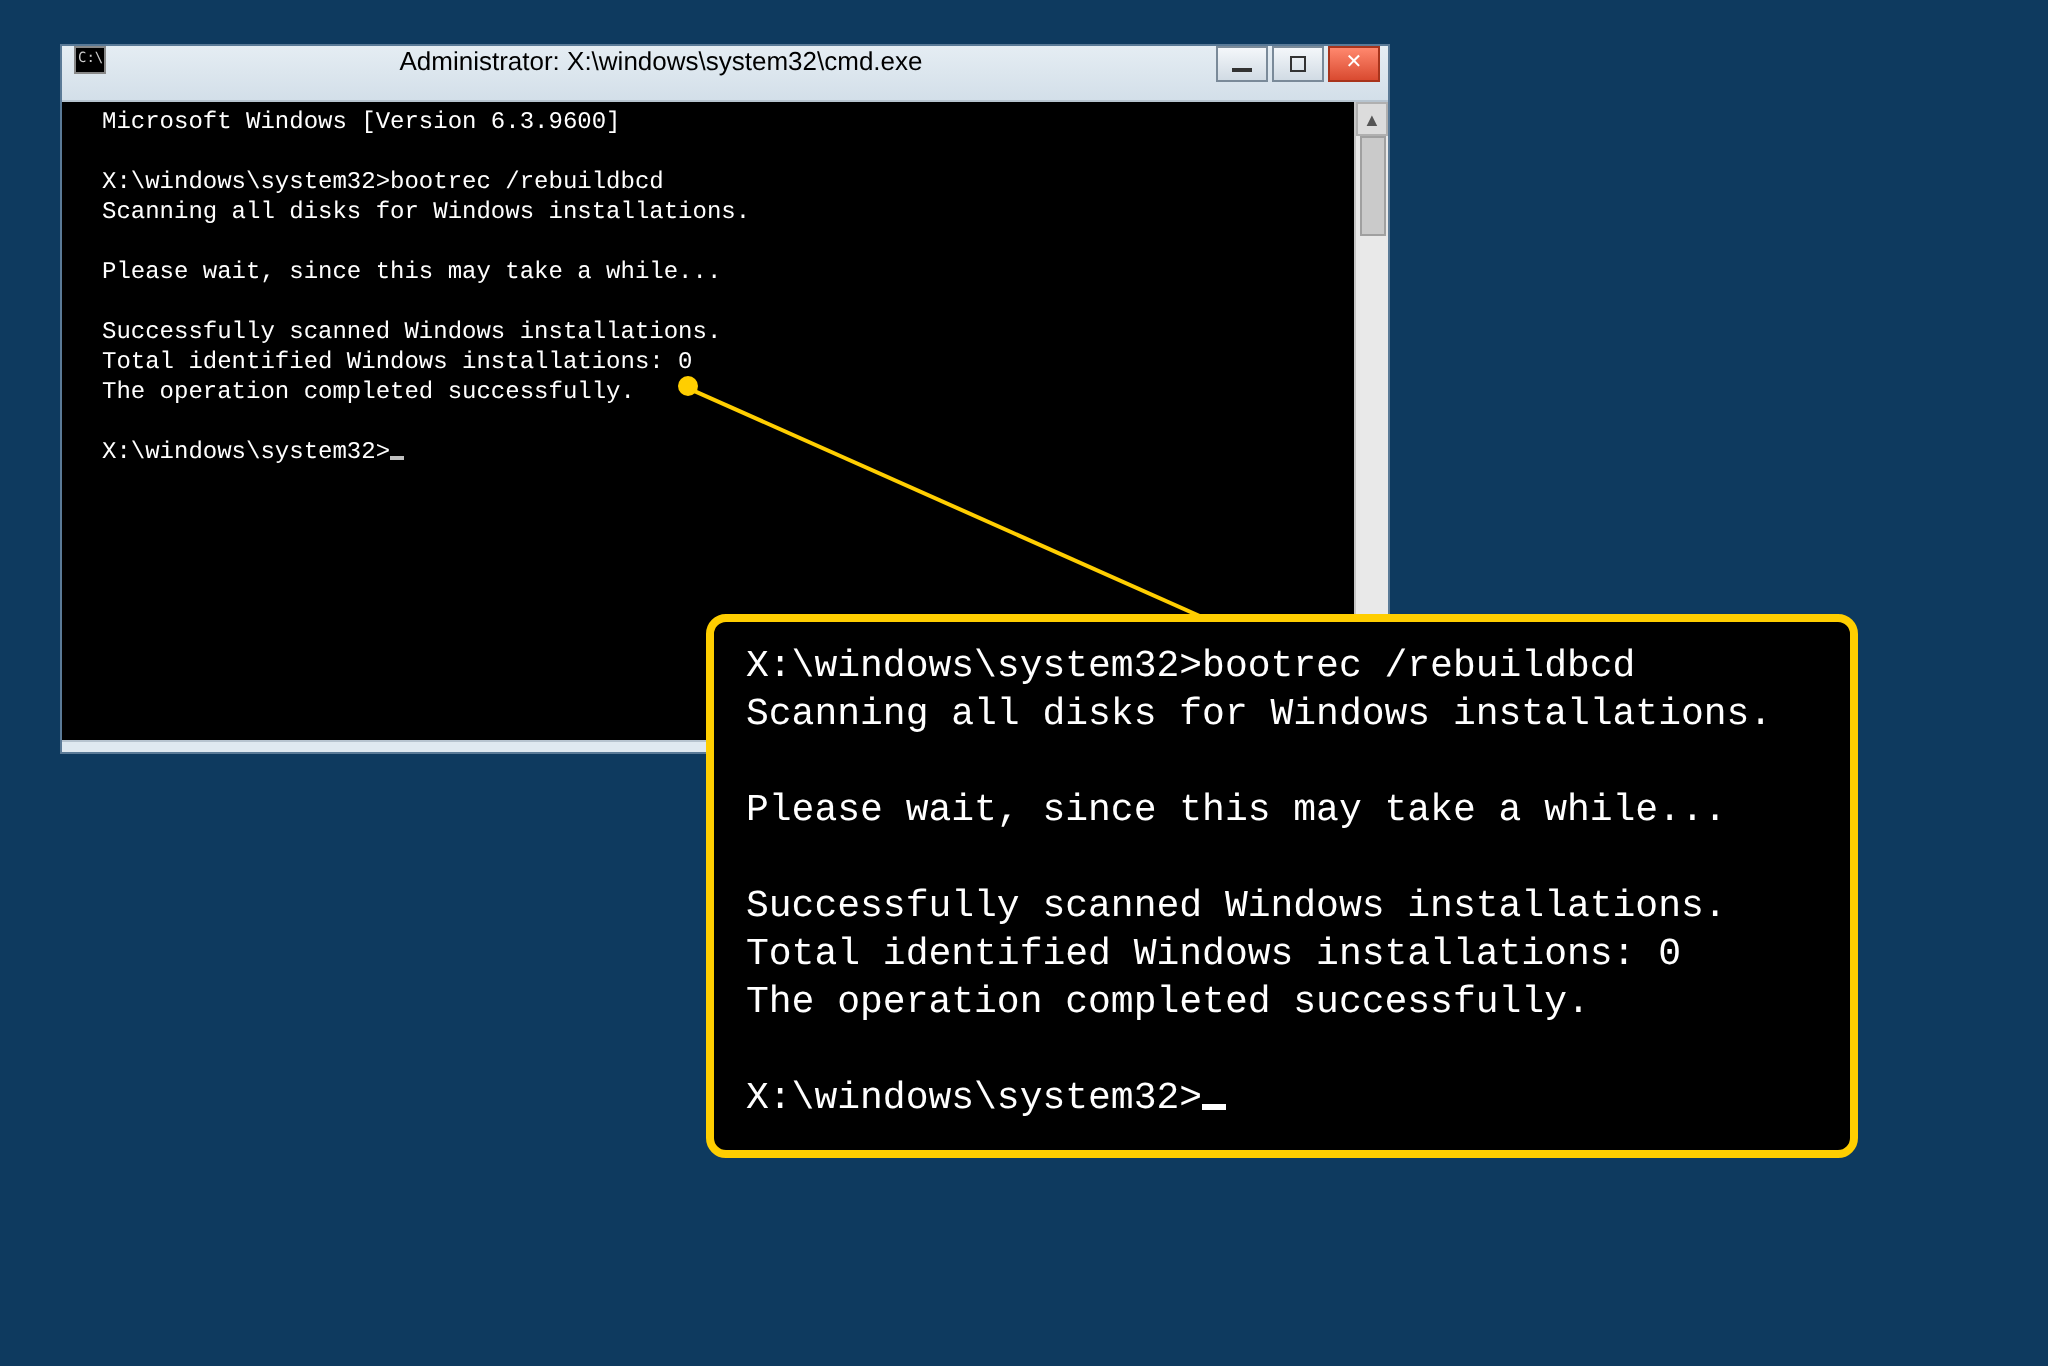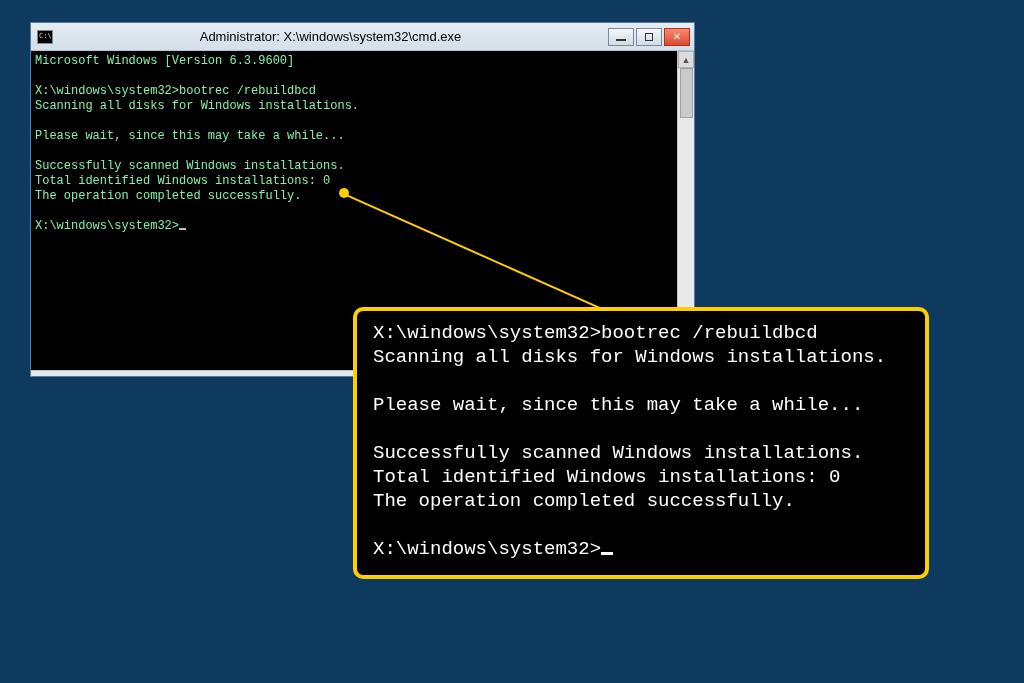--- a/index.html
+++ b/index.html
@@ -19,21 +19,20 @@
     top: 22px;
     width: 665px;
     border: 1px solid #5a7a97;
     background: #dfe9f0;
     box-shadow: 0 0 0 1px #303c48 inset;
   }
   .titlebar {
     height: 28px;
     background: linear-gradient(#e5edf3, #d3dfe9);
     display: flex;
-    align-items: center;
     padding: 0 4px 0 6px;
     gap: 8px;
     border-bottom: 1px solid #b7c4cf;
   }
   .titlebar-icon {
     width: 16px; height: 14px;
     background: #000;
     border: 1px solid #888;
     position: relative;
     flex-shrink: 0;
@@ -72,25 +71,25 @@
   .ctrl-btn .max-box { width: 8px; height: 8px; border:1px solid #333; }
 
   .client {
     display: flex;
     background: #ececec;
     height: 319px;
   }
   .terminal {
     flex: 1;
     background: #000;
-    color: #86efac;
+    color: #ffffff;
     font-family: "Consolas", "Courier New", monospace;
     font-size: 12px;
     line-height: 15px;
-    padding: 3px 4px;
+    padding: 3px 20px;
     white-space: pre;
     overflow: hidden;
   }
   .scrollbar {
     width: 17px;
     background: #e9e9e9;
     border-left: 1px solid #c5c5c5;
     position: relative;
   }
   .sb-btn {

